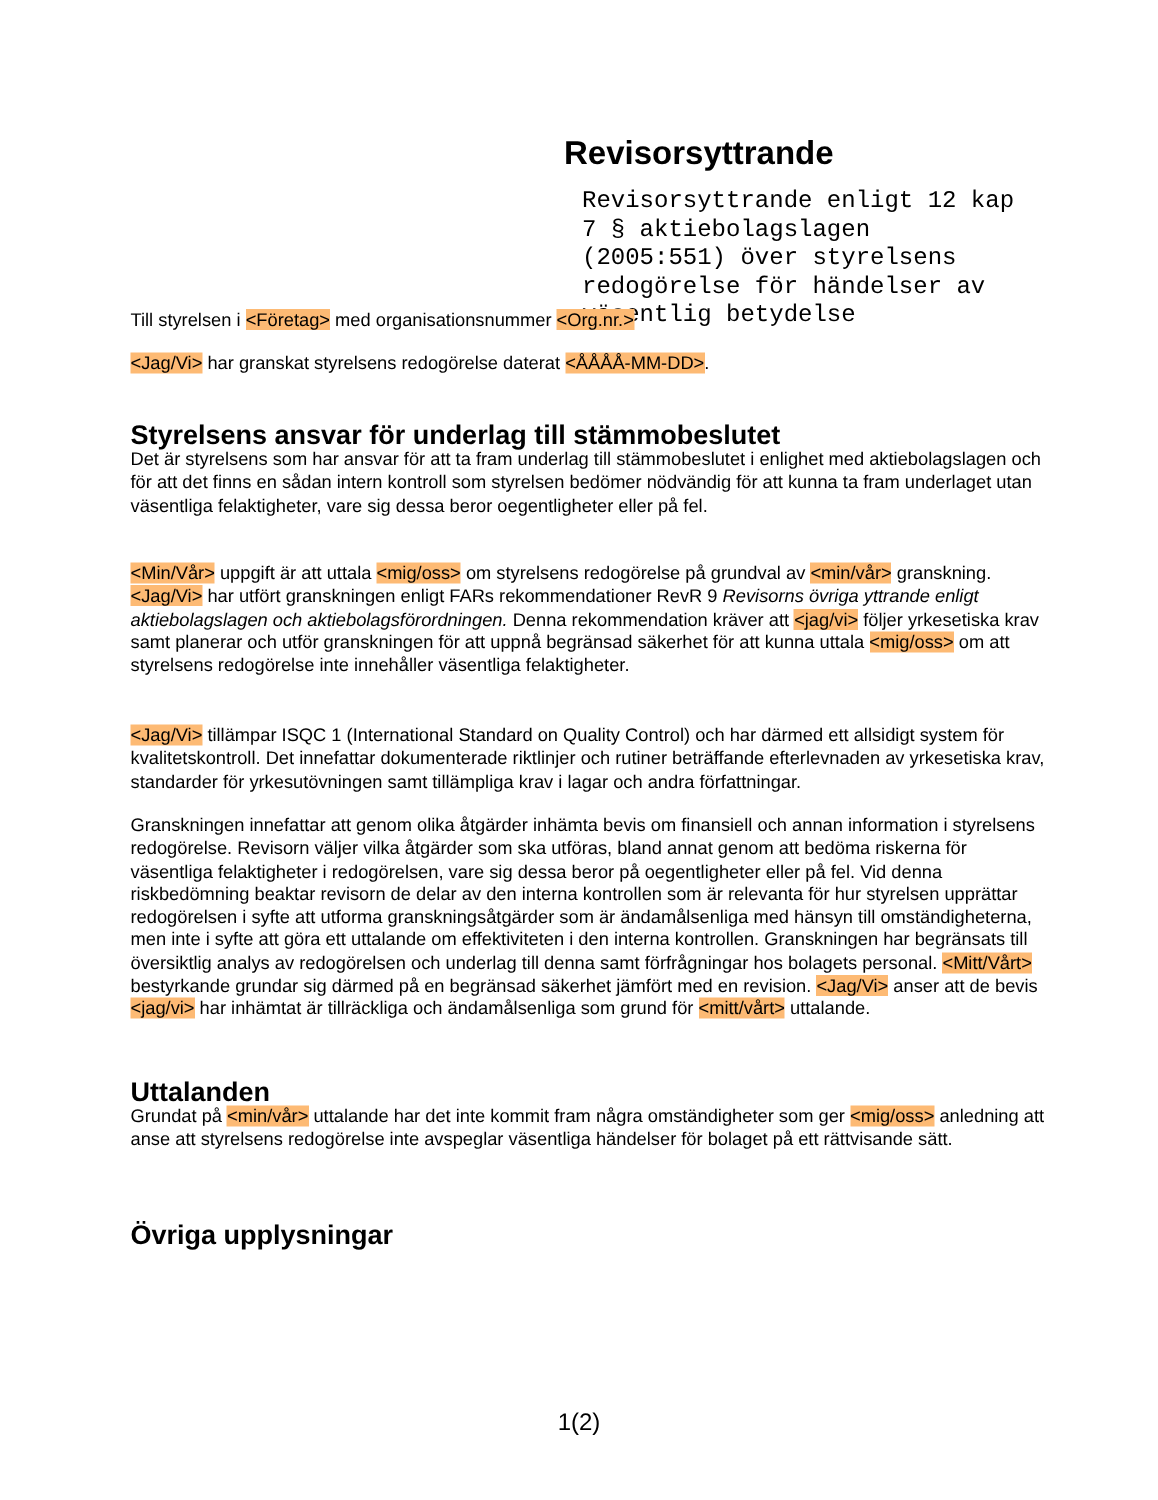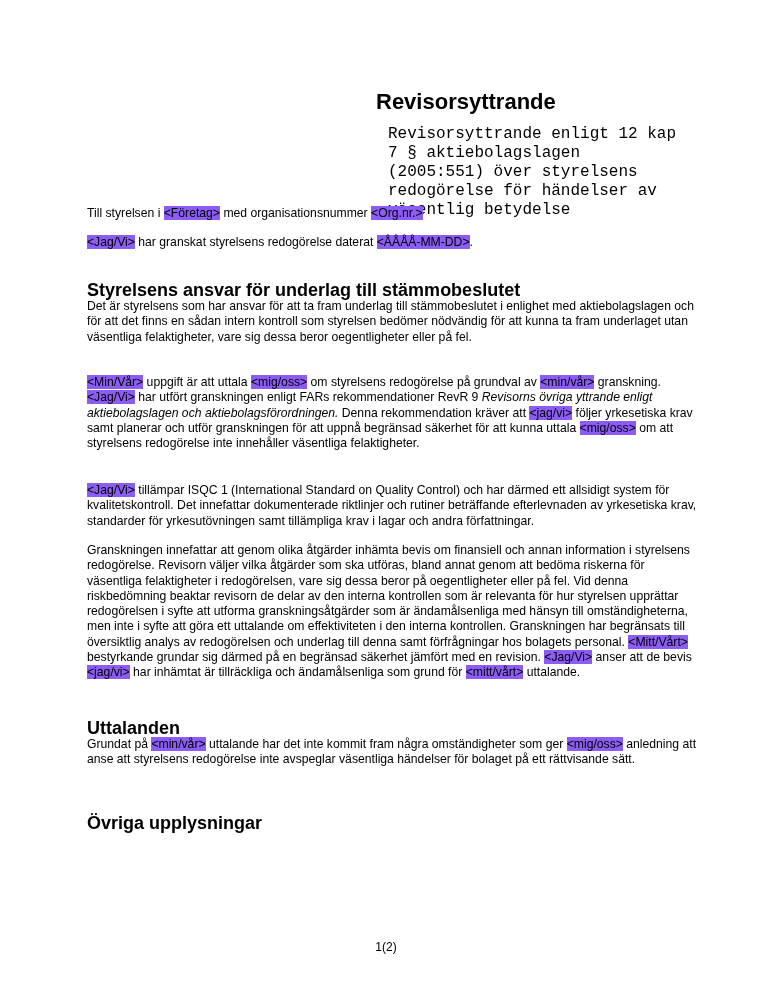--- a/index.html
+++ b/index.html
@@ -5,24 +5,24 @@
     html, body { margin: 0; padding: 0; background: #ffffff; }
     body {
       width: 772px; height: 1000px; position: relative; overflow: hidden;
       font-family: "Liberation Sans", sans-serif; color: #000;
     }
     .title-block { position: absolute; left: 376px; top: 91px; width: 320px; }
     .doc-title { font-size: 22px; font-weight: bold; line-height: 22px; margin: 0; }
     .doc-subtitle { font-size: 16px; line-height: 19px; margin: 12px; font-family: Liberation Mono, monospace; }
     .body { position: absolute; left: 87px; top: 206px; width: 610px; font-size: 12.2px; line-height: 15.3px; }
     p { margin: 0; }
-    .hl { background: #8b5cf6; }
+    .hl { background: #fdba74; }
     .h2 { font-size: 18px; font-weight: bold; line-height: 18px; margin: 0; }
     .abs { position: absolute; left: 0; width: 610px; }
-    .page-num { position: absolute; left: 0; width: 772px; text-align: center; top: 940px; font-size: 12px; }
+    .page-num { position: absolute; left: 0; width: 772px; text-align: center; top: 940px; font-size: 16px; }
   </style>
 </head>
 <body>
 
 <div class="title-block">
   <p class="doc-title">Revisorsyttrande</p>
   <p class="doc-subtitle">Revisorsyttrande enligt 12 kap 7 § aktiebolagslagen (2005:551) över styrelsens redogörelse för händelser av väsentlig betydelse</p>
 </div>
 
 <div class="body">

